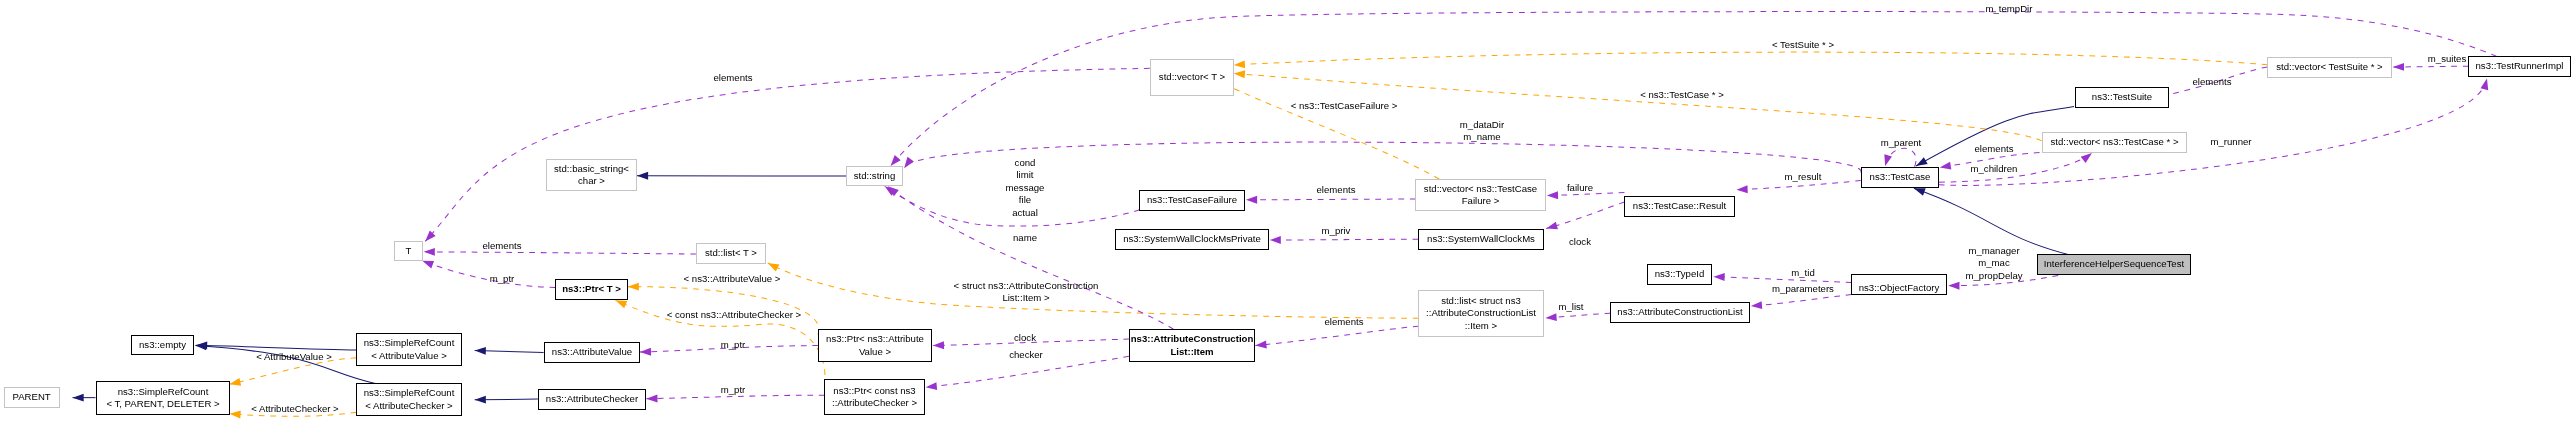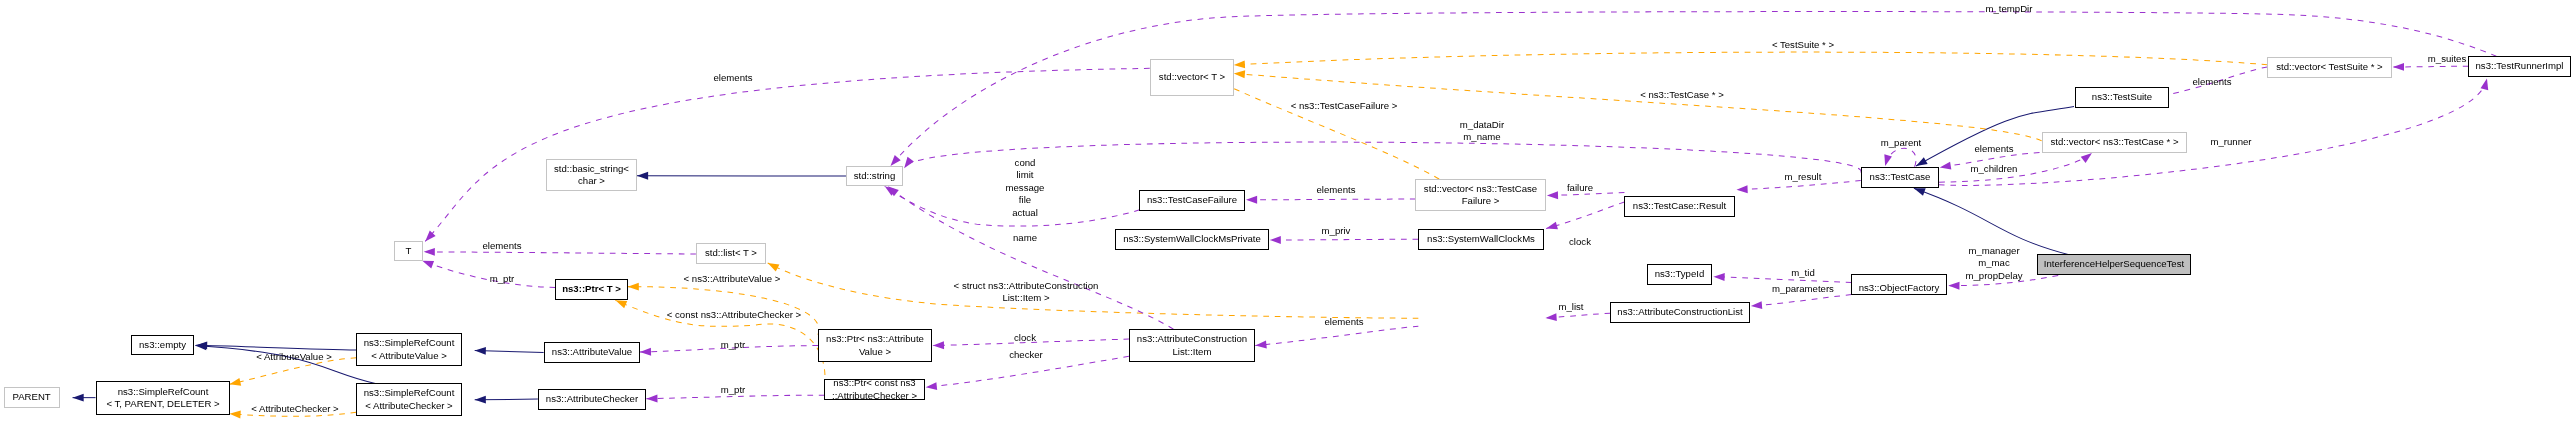--- a/index.html
+++ b/index.html
@@ -118,30 +118,33 @@
     <div class="node ext" style="left: 394px; top: 241px; width: 29px; height: 20px;"><span>T</span></div>
     <div class="node" style="left: 555px; top: 279px; width: 73px; height: 21px; font-weight: bold;"><span>ns3::Ptr&lt; T &gt;</span></div>
     <div class="node" style="left: 544px; top: 342px; width: 96px; height: 21px;"><span>ns3::AttributeValue</span></div>
     <div class="node" style="left: 538px; top: 389px; width: 108px; height: 21px;"><span>ns3::AttributeChecker</span></div>
     <div class="node ext" style="left: 546px; top: 159px; width: 91px; height: 32px;"><span>std::basic_string&lt;
 char &gt;</span></div>
     <div class="node ext" style="left: 696px; top: 243px; width: 70px; height: 21px;"><span>std::list&lt; T &gt;</span></div>
     <div class="node ext" style="left: 846px; top: 166px; width: 57px; height: 20px; justify-content: center;"><span>std::string</span></div>
     <div class="node" style="left: 818px; top: 329px; width: 114px; height: 33px;"><span>ns3::Ptr&lt; ns3::Attribute
 Value &gt;</span></div>
-    <div class="node" style="left: 824px; top: 379px; width: 101px; height: 21px;"><span>ns3::Ptr&lt; const ns3
+    <div class="node" style="left: 824px; top: 379px; width: 101px; height: 36px;"><span>ns3::Ptr&lt; const ns3
 ::AttributeChecker &gt;</span></div>
     <div class="node" style="left: 1139px; top: 190px; width: 106px; height: 21px;"><span>ns3::TestCaseFailure</span></div>
     <div class="node" style="left: 1115px; top: 229px; width: 154px; height: 21px;"><span>ns3::SystemWallClockMsPrivate</span></div>
-    <div class="node" style="left: 1129px; top: 329px; width: 126px; height: 33px;"><span>ns3::AttributeConstruction
+    <div class="node" style="left: 1129px; top: 329px; width: 126px; height: 33px; font-weight: bold;"><span>ns3::AttributeConstruction
 List::Item</span></div>
     <div class="node ext" style="left: 1150px; top: 59px; width: 84px; height: 37px;"><span>std::vector&lt; T &gt;</span></div>
     <div class="node ext" style="left: 1415px; top: 179px; width: 131px; height: 32px;"><span>std::vector&lt; ns3::TestCase
 Failure &gt;</span></div>
     <div class="node" style="left: 1418px; top: 229px; width: 126px; height: 21px;"><span>ns3::SystemWallClockMs</span></div>
+    <div class="node ext" style="left: 1418px; top: 290px; width: 126px; height: 47px;"><span>std::list&lt; struct ns3
+::AttributeConstructionList
+::Item &gt;</span></div>
     <div class="node" style="left: 1624px; top: 196px; width: 111px; height: 21px;"><span>ns3::TestCase::Result</span></div>
     <div class="node" style="left: 1647px; top: 264px; width: 65px; height: 21px;"><span>ns3::TypeId</span></div>
     <div class="node" style="left: 1610px; top: 302px; width: 140px; height: 21px;"><span>ns3::AttributeConstructionList</span></div>
     <div class="node" style="left: 1851px; top: 274px; width: 96px; height: 21px; align-items: flex-end;"><span>ns3::ObjectFactory</span></div>
     <div class="node" style="left: 1861px; top: 167px; width: 78px; height: 21px;"><span>ns3::TestCase</span></div>
     <div class="node cur" style="left: 2037px; top: 254px; width: 154px; height: 21px;"><span>InterferenceHelperSequenceTest</span></div>
     <div class="node ext" style="left: 2042px; top: 132px; width: 145px; height: 21px;"><span>std::vector&lt; ns3::TestCase * &gt;</span></div>
     <div class="node" style="left: 2075px; top: 87px; width: 94px; height: 21px;"><span>ns3::TestSuite</span></div>
     <div class="node ext" style="left: 2267px; top: 57px; width: 125px; height: 21px; text-align: center;"><span>std::vector&lt; TestSuite * &gt;</span></div>
     <div class="node" style="left: 2468px; top: 56px; width: 103px; height: 21px;"><span>ns3::TestRunnerImpl</span></div>

